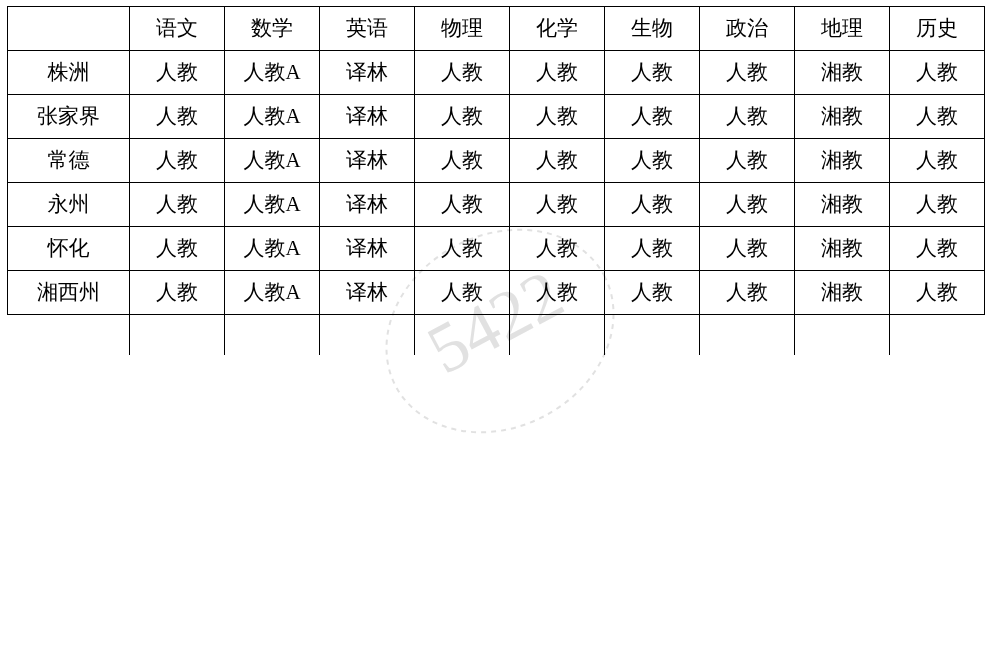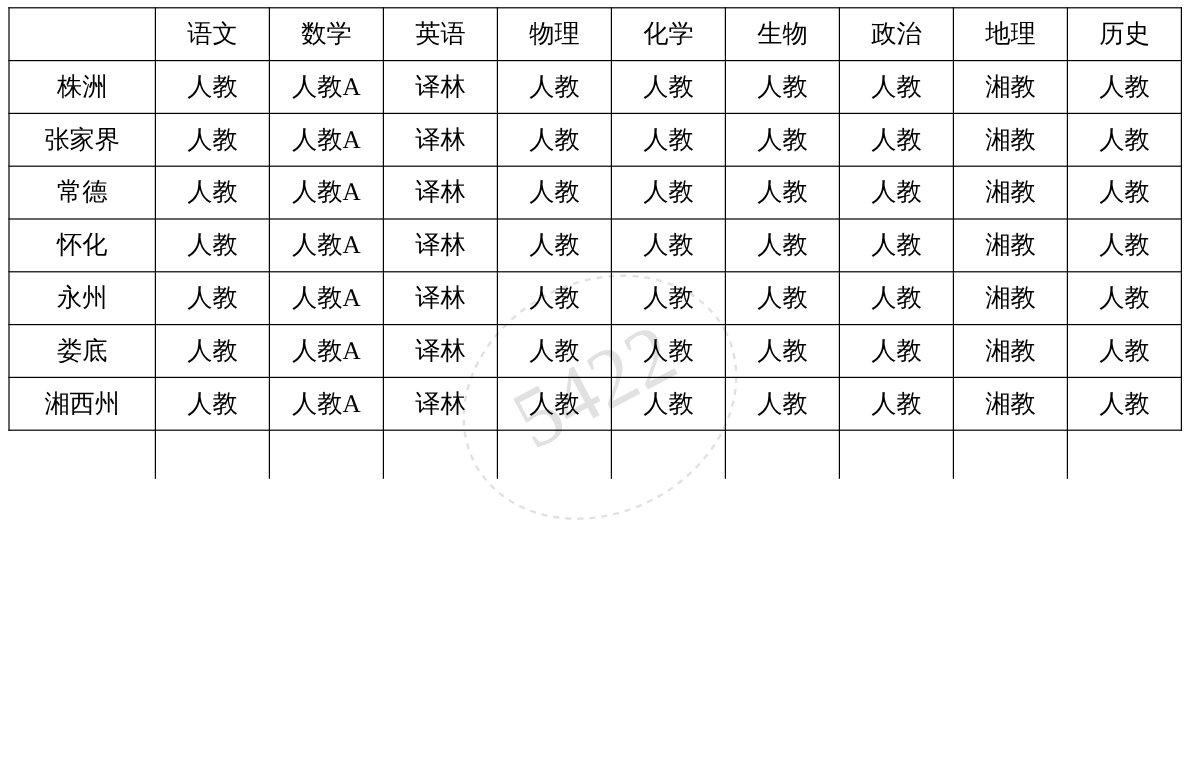--- a/index.html
+++ b/index.html
@@ -159,45 +159,33 @@
         <td class="cell">人教A</td>
         <td class="cell">译林</td>
         <td class="cell">人教</td>
         <td class="cell">人教</td>
         <td class="cell">人教</td>
         <td class="cell">人教</td>
         <td class="cell">湘教</td>
         <td class="cell">人教</td>
       </tr>
       <tr>
+        <td class="rowhead">永州</td>
+        <td class="cell">人教</td>
+        <td class="cell">人教A</td>
+        <td class="cell">译林</td>
+        <td class="cell">人教</td>
+        <td class="cell">人教</td>
+        <td class="cell">人教</td>
+        <td class="cell">人教</td>
+        <td class="cell">湘教</td>
+        <td class="cell">人教</td>
+      </tr>
+      <tr>
         <td class="rowhead">怀化</td>
-        <td class="cell">人教</td>
-        <td class="cell">人教A</td>
-        <td class="cell">译林</td>
-        <td class="cell">人教</td>
-        <td class="cell">人教</td>
-        <td class="cell">人教</td>
-        <td class="cell">人教</td>
-        <td class="cell">湘教</td>
-        <td class="cell">人教</td>
-      </tr>
-      <tr>
-        <td class="rowhead">永州</td>
-        <td class="cell">人教</td>
-        <td class="cell">人教A</td>
-        <td class="cell">译林</td>
-        <td class="cell">人教</td>
-        <td class="cell">人教</td>
-        <td class="cell">人教</td>
-        <td class="cell">人教</td>
-        <td class="cell">湘教</td>
-        <td class="cell">人教</td>
-      </tr>
-      <tr>
-        <td class="rowhead">娄底</td>
         <td class="cell">人教</td>
         <td class="cell">人教A</td>
         <td class="cell">译林</td>
         <td class="cell">人教</td>
         <td class="cell">人教</td>
         <td class="cell">人教</td>
         <td class="cell">人教</td>
         <td class="cell">湘教</td>
         <td class="cell">人教</td>
       </tr>

